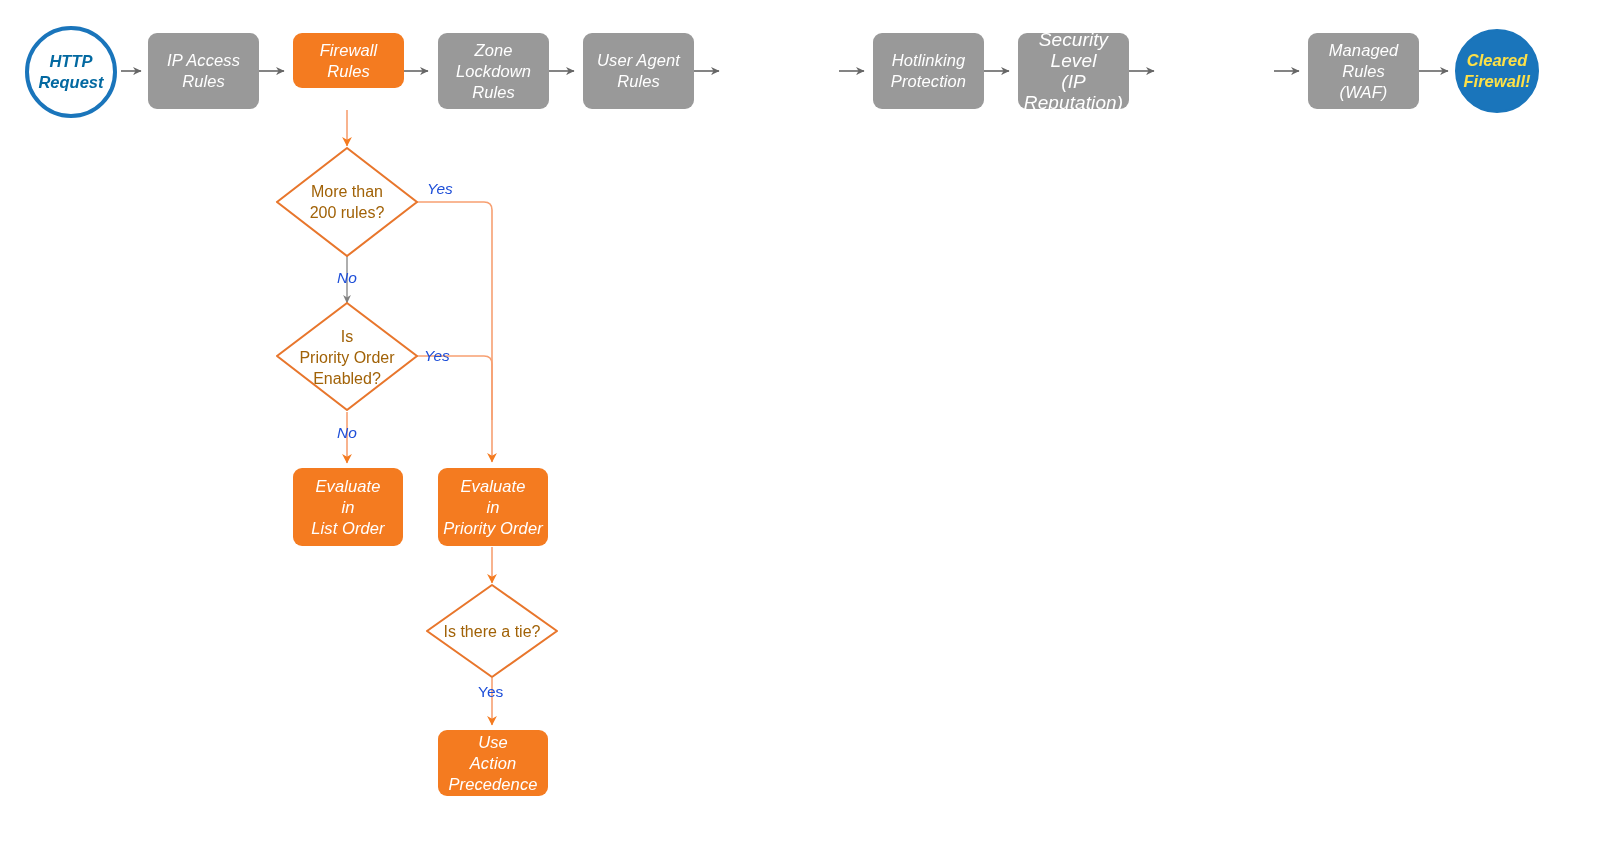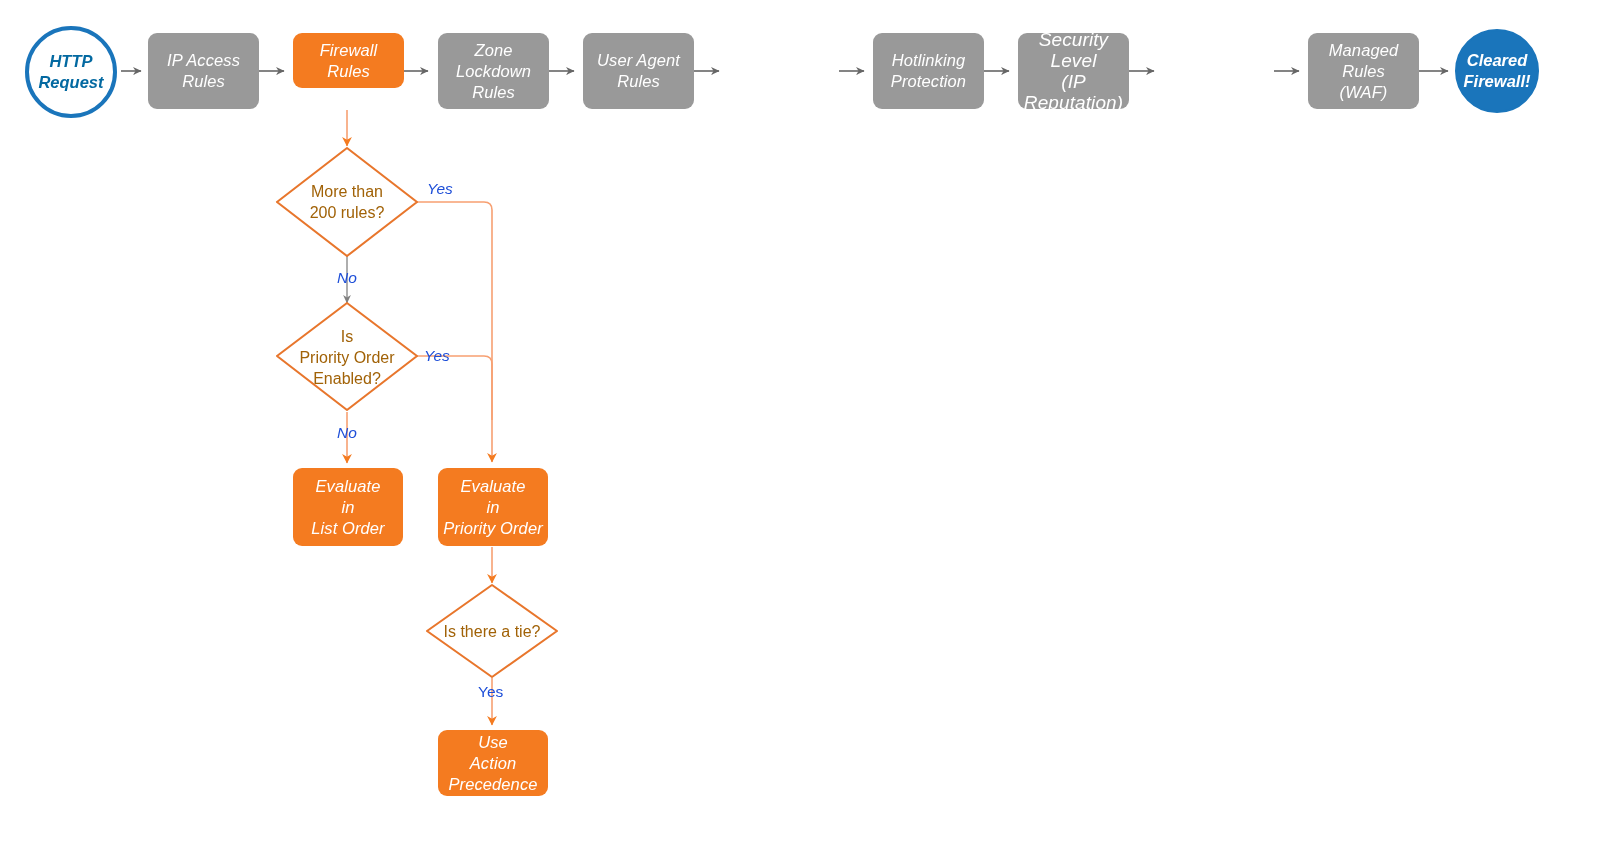--- a/index.html
+++ b/index.html
@@ -54,21 +54,21 @@
     line-height: 21px;
   }
   .terminator.start {
     background: #ffffff;
     border: 4px solid #1A75BB;
     color: #0369a1;
   }
   .terminator.end {
     background: #1A75BB;
     border: 2px solid #1A75BB;
-    color: #ffffff;
+    color: #fde047;
   }
 
   .diamond-label {
     position: absolute;
     display: flex;
     align-items: center;
     justify-content: center;
     text-align: center;
     color: #a16207;
     font-size: 16px;

